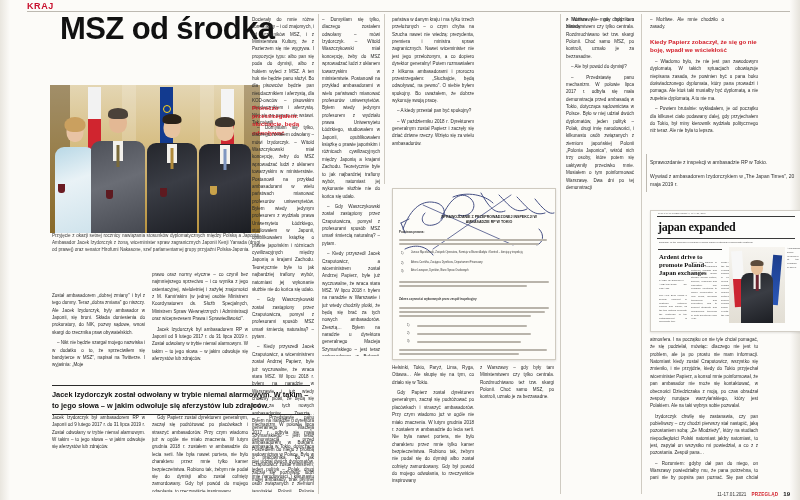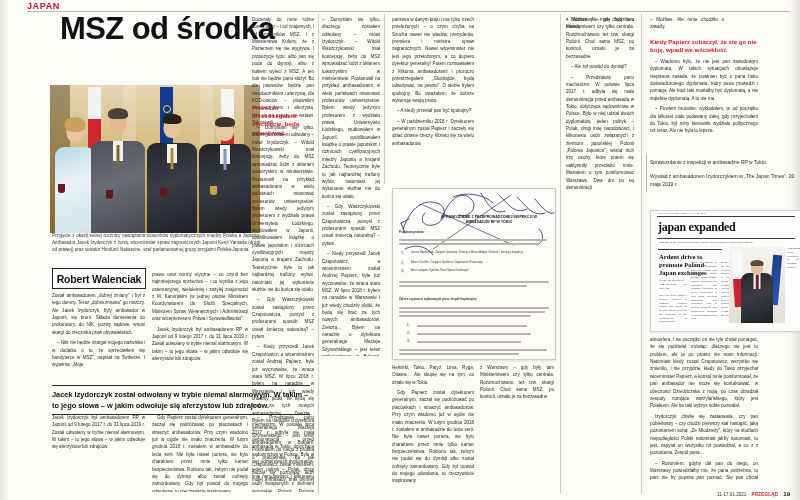--- a/index.html
+++ b/index.html
@@ -131,21 +131,21 @@
   }
   .footer .mag{color:#d3202b;font-weight:bold;letter-spacing:.2px;}
   .footer .pg{font-weight:bold;font-size:6px;color:#111;}
   .topline{position:absolute;left:27px;right:10px;top:11px;height:1px;background:#bdb9b1;}
 </style>
 </head>
 <body>
 
 <div class="page">
 
-  <div class="kicker">JAPAN</div>
+  <div class="kicker">KRAJ</div>
   <div class="topline"></div>
 
   <div class="headline">MSZ od środka</div>
 
   <div class="photo">
     <div class="ph-wall"></div>
     <div class="ph-dark"></div>
     <div class="ph-dark2"></div>
     <div class="ph-panel" style="left:72px;"></div>
     <div class="ph-panel" style="left:150px;"></div>
@@ -183,21 +183,20 @@
       <div class="shirt" style="bottom:69px;height:19px;"></div>
       <div class="tie" style="bottom:63px;height:21px;background:#7f96c0;"></div>
       <div class="head" style="top:9px;width:18px;height:21px;background:#e9c6a3;"></div>
       <div style="position:absolute;left:50%;transform:translateX(-50%);top:6px;width:20px;height:10px;border-radius:50% 50% 30% 30%;background:#3b342c;"></div>
       <div class="glass" style="left:12px;bottom:38px;background:#c9a24a;"></div>
     </div>
   </div>
 
   <div class="photo-caption">Przyjęcie z okazji setnej rocznicy nawiązania stosunków dyplomatycznych między Polską a Japonią. Ambasador Jacek Izydorczyk z żoną, wiceminister spraw zagranicznych Japonii Kenji Yamada (drugi od prawej) oraz senator Hirofumi Nakasone, szef parlamentarnej grupy przyjaźni Polska-Japonia.</div>
 
-  <div class="byline">Robert Walenciak</div>
 
   <div class="vrule" style="left:318px;top:14px;height:480px;"></div>
   <div class="vrule" style="left:384px;top:14px;height:170px;"></div>
   <div class="vrule" style="left:560px;top:14px;height:480px;"></div>
   <div class="vrule" style="left:641px;top:14px;height:480px;"></div>
 
   <div class="col" style="left:52px;top:292px;width:93px;">
     <p>Został ambasadorem „dobrej zmiany" i był z tego dumny. Teraz „dobra zmiana" go niszczy. Ale Jacek Izydorczyk, były ambasador w Japonii, się broni. Składa doniesienia do prokuratury, do NIK, pozwy sądowe, wnosi skargi do rzecznika praw obywatelskich.</p>
     <p class="ind">– Nikt nie będzie szargał mojego nazwiska i w dodatku o to, że sprzeciwiłem się bandyterce w MSZ", napisał na Twitterze. I wyjaśnia: „Moje</p>
   </div>

